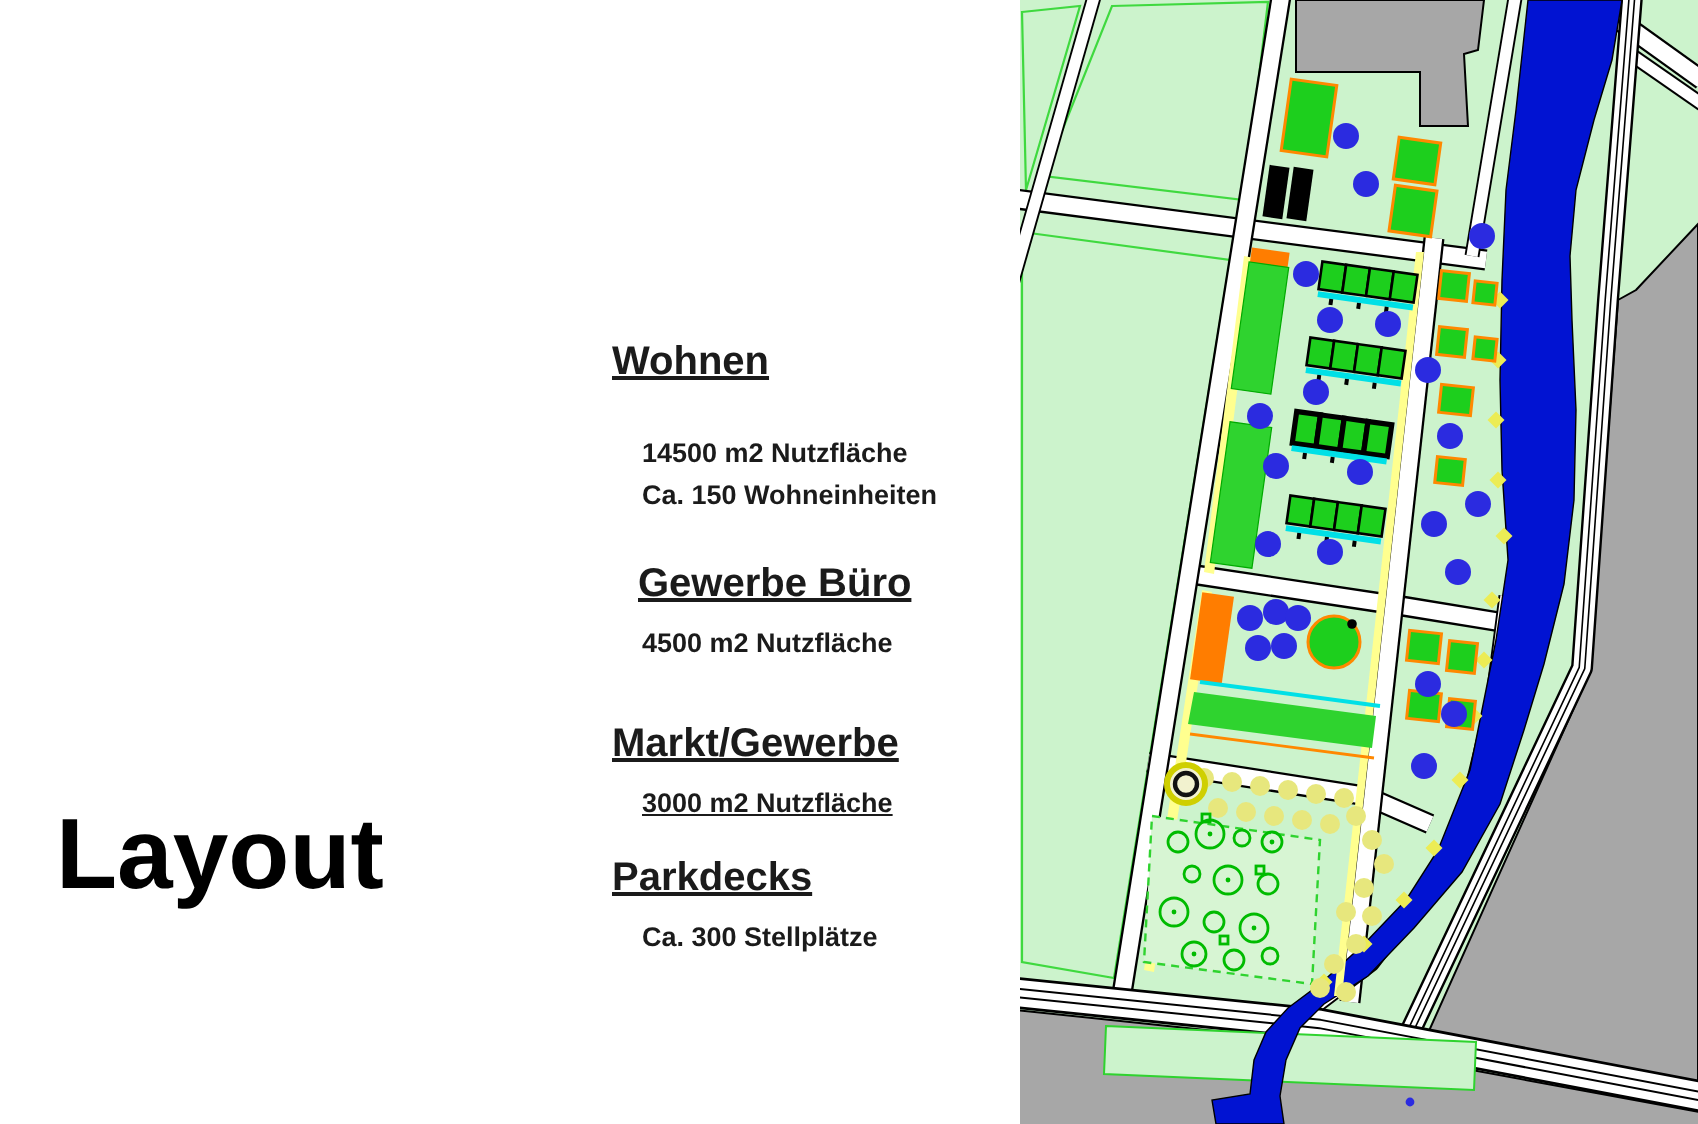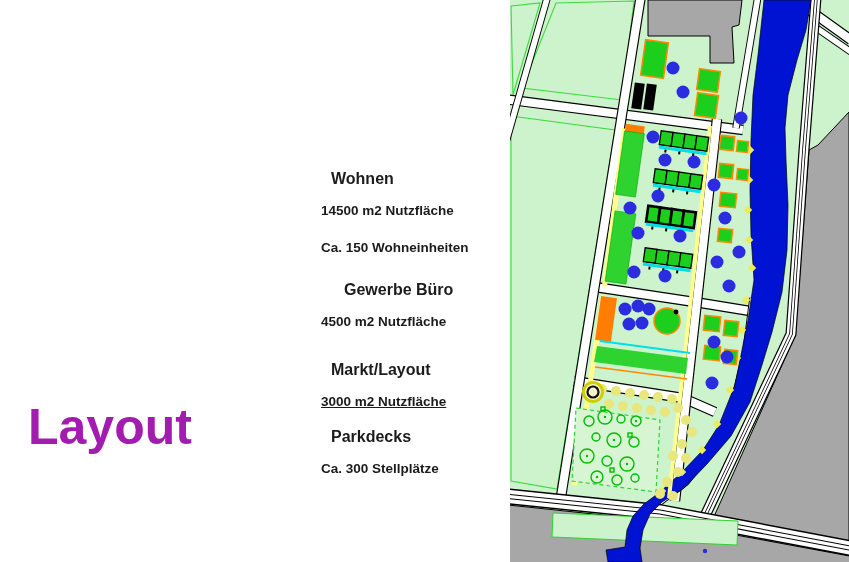--- a/index.html
+++ b/index.html
@@ -1,22 +1,22 @@
 <!DOCTYPE html>
 <html><head>
 <meta charset="utf-8">
 <style>
   html,body{margin:0;padding:0;background:#fff;}
   body{width:849px;height:562px;position:relative;overflow:hidden;
        font-family:"Liberation Sans","DejaVu Sans",sans-serif;color:#1b1b1b;}
   .abs{position:absolute;white-space:nowrap;}
-  .slide-title{left:28px;top:398px;font-size:50px;font-weight:bold;color:#a21caf;letter-spacing:0px;}
-  .h{font-size:16px;font-weight:bold;left:331px;}
+  .slide-title{left:28px;top:398px;font-size:50px;font-weight:bold;color:#000000;letter-spacing:0px;}
+  .h{font-size:20px;font-weight:bold;left:306px;text-decoration:underline;}
   .l{font-size:13.5px;font-weight:bold;left:321px;}
-  .s0h{top:170px;} .s0l0{top:203px;} .s0l1{top:240px;}
+  .s0h{top:170px;} .s0l0{top:219px;} .s0l1{top:240px;}
   .s1h{top:281px;margin-left:13px;} .s1l0{top:314px;}
   .s2h{top:361px;} .s2l0{top:394px;text-decoration:underline;}
   .s3h{top:428px;} .s3l0{top:461px;text-align:center;}
   .map-wrap{position:absolute;left:510px;top:0;width:339px;height:562px;overflow:hidden;}
   svg{display:block;}
   
   .sb{stroke:#000;fill:none;stroke-linecap:butt;stroke-linejoin:round;}
   .sw{stroke:#fff;fill:none;stroke-linecap:butt;stroke-linejoin:round;}
   .wm{stroke-width:10.5px;} .wm2{stroke-width:8.2px;}
   .wn{stroke-width:7.5px;}  .wn2{stroke-width:5.6px;}
@@ -43,21 +43,21 @@
 
 <div class="abs slide-title">Layout</div>
 
 <div class="abs h s0h">Wohnen</div>
 <div class="abs l s0l0">14500 m2 Nutzfläche</div>
 <div class="abs l s0l1">Ca. 150 Wohneinheiten</div>
 
 <div class="abs h s1h">Gewerbe Büro</div>
 <div class="abs l s1l0">4500 m2 Nutzfläche</div>
 
-<div class="abs h s2h">Markt/Layout</div>
+<div class="abs h s2h">Markt/Gewerbe</div>
 <div class="abs l s2l0">3000 m2 Nutzfläche</div>
 
 <div class="abs h s3h">Parkdecks</div>
 <div class="abs l s3l0">Ca. 300 Stellplätze</div>
 
 <div class="map-wrap" aria-label="Site plan drawing">
 <svg width="339" height="562" viewBox="0 0 339 562" xmlns="http://www.w3.org/2000/svg">
   <defs>
     <path id="pV1" d="M38,-5 L-4,142"></path>
     <path id="pV2" d="M131,-5 L51,497"></path>

